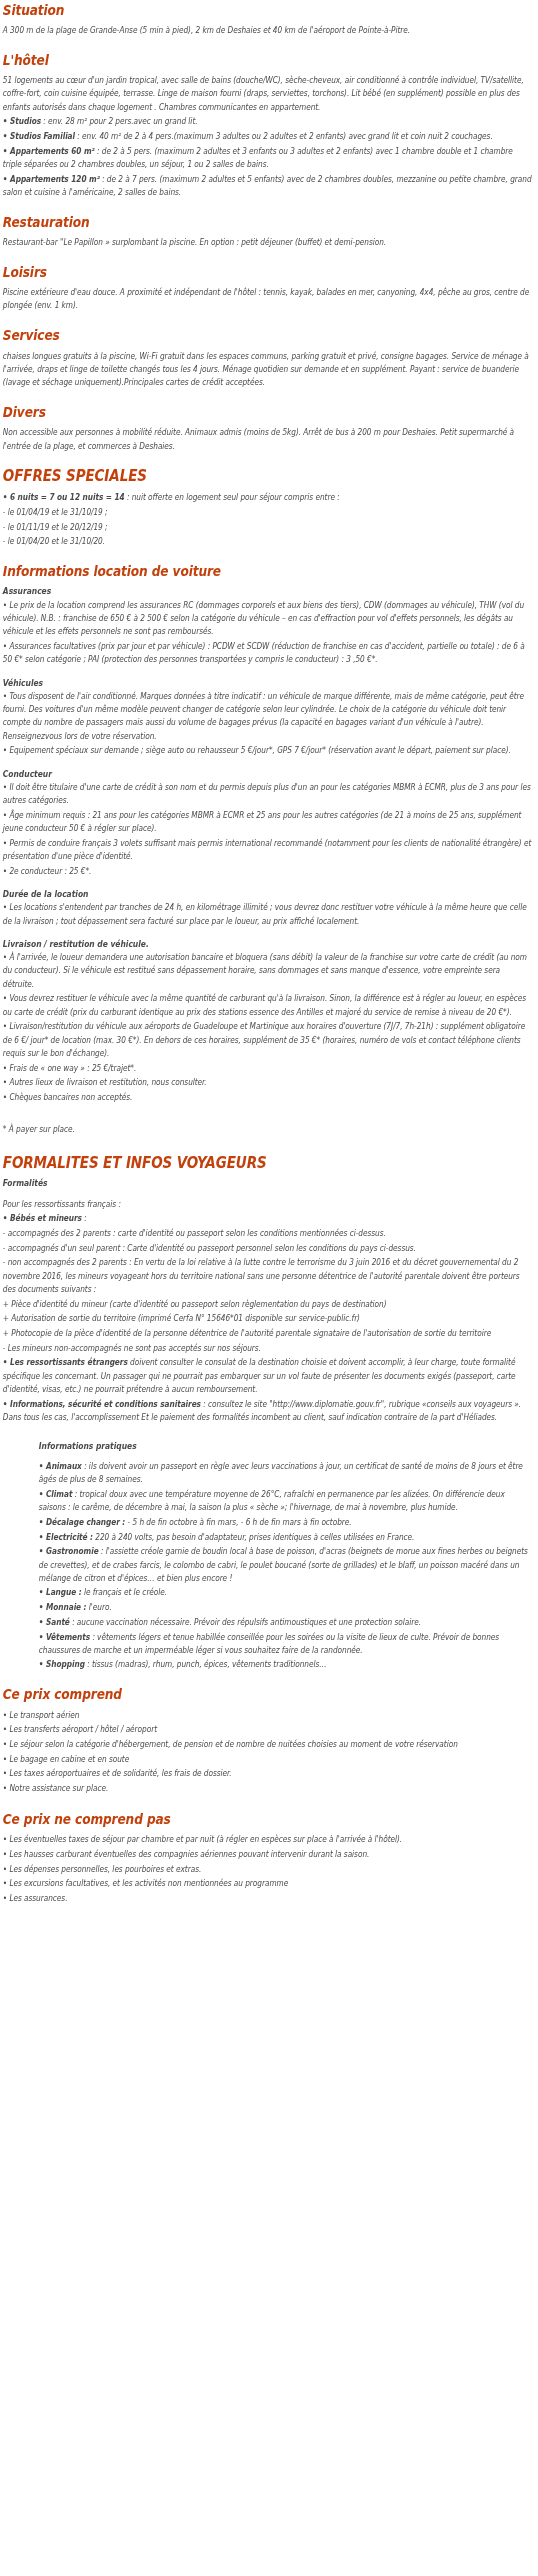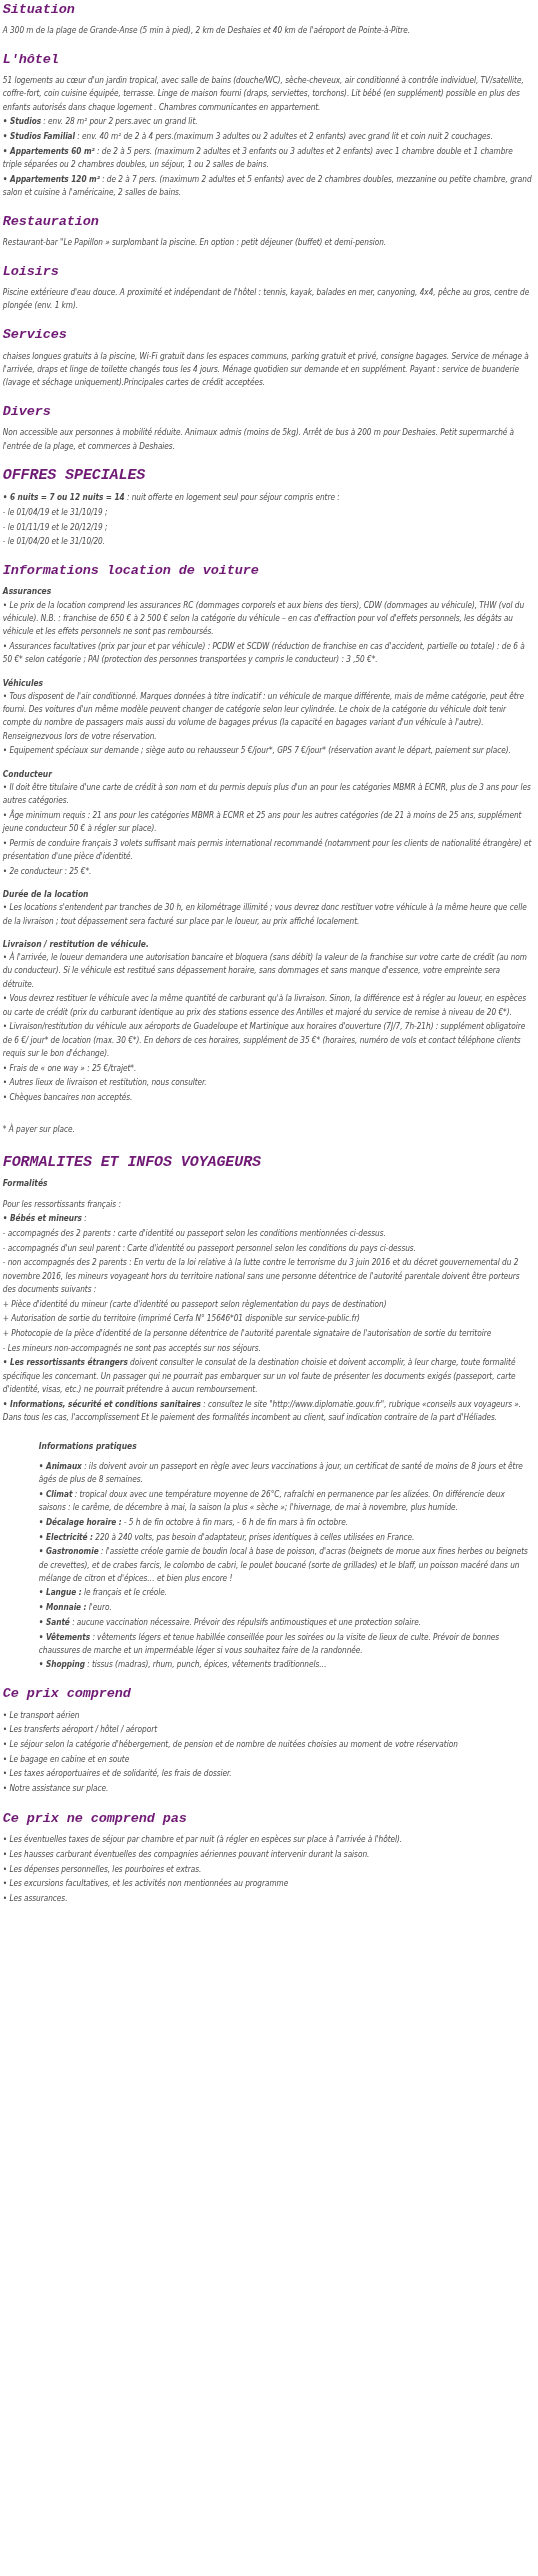--- a/index.html
+++ b/index.html
@@ -11,29 +11,28 @@
     width: 538px;
     font-family: "DejaVu Sans Condensed", "Liberation Sans Narrow", "Liberation Sans", sans-serif;
     color: #4a4a4a;
   }
   .page {
     width: 538px;
     box-sizing: border-box;
     padding: 2.8px 5.7px 10px 2.8px;
   }
   h2.section-title {
-    color: #701a75;
+    color: #c2410c;
     font-style: italic;
     font-weight: bold;
     font-size: 13.5px;
     line-height: 1.1;
     margin: 0 0 6.4px 0;
     letter-spacing: -0.1px;
     font-stretch: condensed;
-    font-family: Liberation Mono, monospace;
   }
   h2.section-title.upper {
     font-size: 15px;
   }
   .block {
     margin: 0 0 15.6px 0;
   }
   p.para {
     font-style: italic;
     font-size: 8.2px;
@@ -108,21 +107,21 @@
         <p class="para">• Assurances facultatives (prix par jour et par véhicule) : PCDW et SCDW (réduction de franchise en cas d'accident, partielle ou totale) : de 6 à 50 €* selon catégorie ; PAI (protection des personnes transportées y compris le conducteur) : 3 ,50 €*.</p>
         <h3 class="sub-title spaced">Véhicules</h3>
         <p class="para">• Tous disposent de l'air conditionné. Marques données à titre indicatif : un véhicule de marque différente, mais de même catégorie, peut être fourni. Des voitures d'un même modèle peuvent changer de catégorie selon leur cylindrée. Le choix de la catégorie du véhicule doit tenir compte du nombre de passagers mais aussi du volume de bagages prévus (la capacité en bagages variant d'un véhicule à l'autre). Renseignezvous lors de votre réservation.</p>
         <p class="para">• Equipement spéciaux sur demande ; siège auto ou rehausseur 5 €/jour*, GPS 7 €/jour* (réservation avant le départ, paiement sur place).</p>
         <h3 class="sub-title spaced">Conducteur</h3>
         <p class="para">• Il doit être titulaire d'une carte de crédit à son nom et du permis depuis plus d'un an pour les catégories MBMR à ECMR, plus de 3 ans pour les autres catégories.</p>
         <p class="para">• Âge minimum requis : 21 ans pour les catégories MBMR à ECMR et 25 ans pour les autres catégories (de 21 à moins de 25 ans, supplément jeune conducteur 50 € à régler sur place).</p>
         <p class="para">• Permis de conduire français 3 volets suffisant mais permis international recommandé (notamment pour les clients de nationalité étrangère) et présentation d'une pièce d'identité.</p>
         <p class="para">• 2e conducteur : 25 €*.</p>
         <h3 class="sub-title spaced">Durée de la location</h3>
-        <p class="para">• Les locations s'entendent par tranches de 30 h, en kilométrage illimité ; vous devrez donc restituer votre véhicule à la même heure que celle de la livraison ; tout dépassement sera facturé sur place par le loueur, au prix affiché localement.</p>
+        <p class="para">• Les locations s'entendent par tranches de 24 h, en kilométrage illimité ; vous devrez donc restituer votre véhicule à la même heure que celle de la livraison ; tout dépassement sera facturé sur place par le loueur, au prix affiché localement.</p>
         <h3 class="sub-title spaced">Livraison / restitution de véhicule.</h3>
         <p class="para">• À l'arrivée, le loueur demandera une autorisation bancaire et bloquera (sans débit) la valeur de la franchise sur votre carte de crédit (au nom du conducteur). Si le véhicule est restitué sans dépassement horaire, sans dommages et sans manque d'essence, votre empreinte sera détruite.</p>
         <p class="para">• Vous devrez restituer le véhicule avec la même quantité de carburant qu'à la livraison. Sinon, la différence est à régler au loueur, en espèces ou carte de crédit (prix du carburant identique au prix des stations essence des Antilles et majoré du service de remise à niveau de 20 €*).</p>
         <p class="para">• Livraison/restitution du véhicule aux aéroports de Guadeloupe et Martinique aux horaires d'ouverture (7J/7, 7h-21h) : supplément obligatoire de 6 €/ jour* de location (max. 30 €*). En dehors de ces horaires, supplément de 35 €* (horaires, numéro de vols et contact téléphone clients requis sur le bon d'échange).</p>
         <p class="para">• Frais de « one way » : 25 €/trajet*.</p>
         <p class="para">• Autres lieux de livraison et restitution, nous consulter.</p>
         <p class="para">• Chèques bancaires non acceptés.</p>
         <p class="para" style="margin-top: 18.5px;">* À payer sur place.</p>
       </div>
     </div>
@@ -143,21 +142,21 @@
         <p class="para"><span class="b">• Les ressortissants étrangers</span> doivent consulter le consulat de la destination choisie et doivent accomplir, à leur charge, toute formalité spécifique les concernant. Un passager qui ne pourrait pas embarquer sur un vol faute de présenter les documents exigés (passeport, carte d'identité, visas, etc.) ne pourrait prétendre à aucun remboursement.</p>
         <p class="para"><span class="b">• Informations, sécurité et conditions sanitaires</span> : consultez le site "http://www.diplomatie.gouv.fr", rubrique «conseils aux voyageurs ». Dans tous les cas, l'accomplissement Et le paiement des formalités incombent au client, sauf indication contraire de la part d'Héliades.</p>
       </div>
     </div>
   <div id="practical-root">
       <div class="block" style="margin-top: 12.8px; margin-left: 36px;">
         <h3 class="sub-title">Informations pratiques</h3>
         <div class="spacer-sm"></div>
         <p class="para"><span class="b">• Animaux</span> : ils doivent avoir un passeport en règle avec leurs vaccinations à jour, un certificat de santé de moins de 8 jours et être âgés de plus de 8 semaines.</p>
         <p class="para"><span class="b">• Climat</span> : tropical doux avec une température moyenne de 26°C, rafraîchi en permanence par les alizées. On différencie deux saisons : le carême, de décembre à mai, la saison la plus « sèche »; l'hivernage, de mai à novembre, plus humide.</p>
-        <p class="para"><span class="b">• Décalage horaire :</span> - 5 h de fin octobre à fin mars, - 6 h de fin mars à fin octobre.</p>
+        <p class="para"><span class="b">• Décalage changer :</span> - 5 h de fin octobre à fin mars, - 6 h de fin mars à fin octobre.</p>
         <p class="para"><span class="b">• Electricité :</span> 220 à 240 volts, pas besoin d'adaptateur, prises identiques à celles utilisées en France.</p>
         <p class="para"><span class="b">• Gastronomie</span> : l'assiette créole garnie de boudin local à base de poisson, d'acras (beignets de morue aux fines herbes ou beignets de crevettes), et de crabes farcis, le colombo de cabri, le poulet boucané (sorte de grillades) et le blaff, un poisson macéré dans un mélange de citron et d'épices… et bien plus encore !</p>
         <p class="para"><span class="b">• Langue :</span> le français et le créole.</p>
         <p class="para"><span class="b">• Monnaie :</span> l'euro.</p>
         <p class="para"><span class="b">• Santé</span> : aucune vaccination nécessaire. Prévoir des répulsifs antimoustiques et une protection solaire.</p>
         <p class="para"><span class="b">• Vêtements</span> : vêtements légers et tenue habillée conseillée pour les soirées ou la visite de lieux de culte. Prévoir de bonnes chaussures de marche et un imperméable léger si vous souhaitez faire de la randonnée.</p>
         <p class="para"><span class="b">• Shopping</span> : tissus (madras), rhum, punch, épices, vêtements traditionnels…</p>
       </div>
     </div>
   <div id="includes-root">

